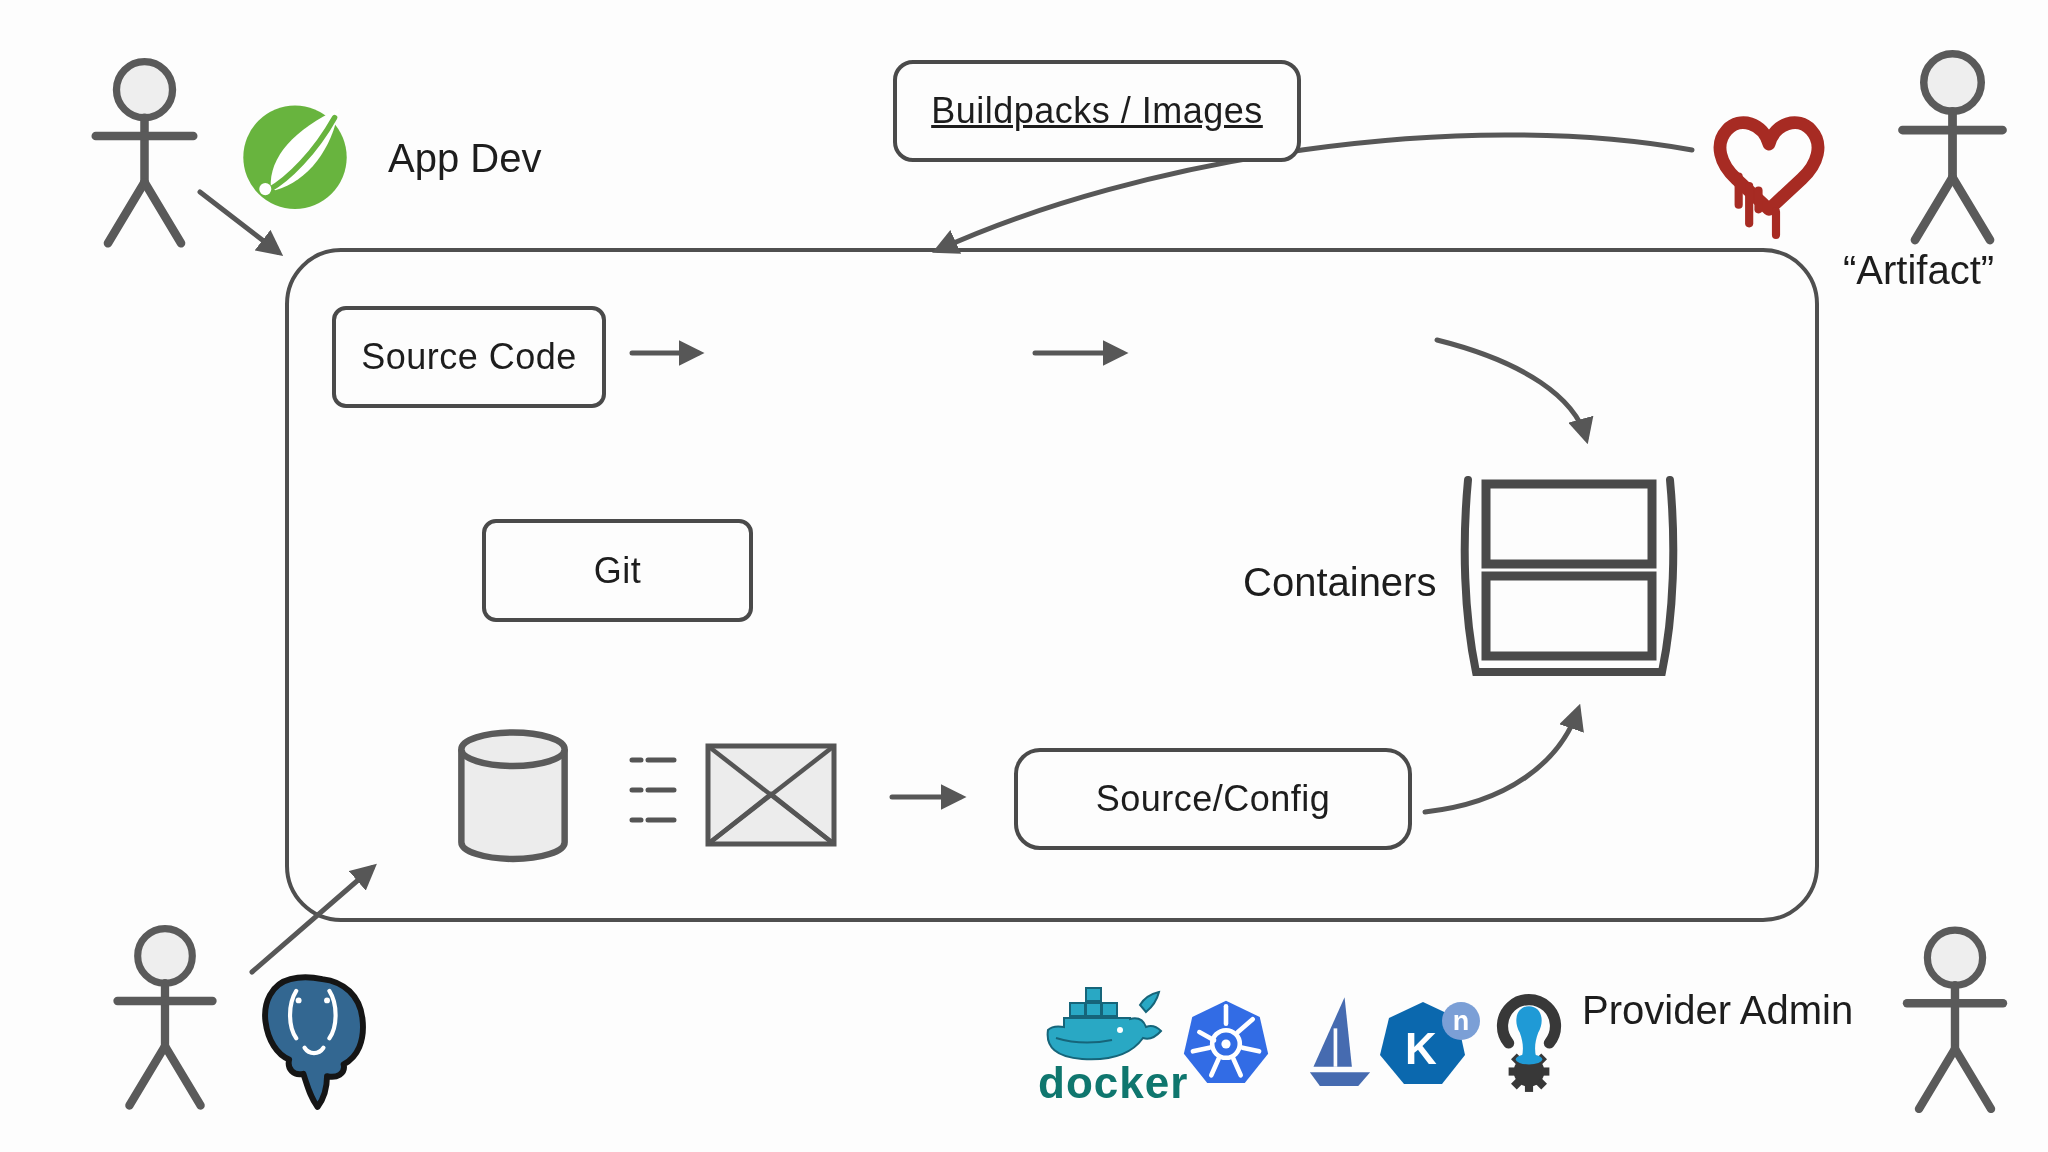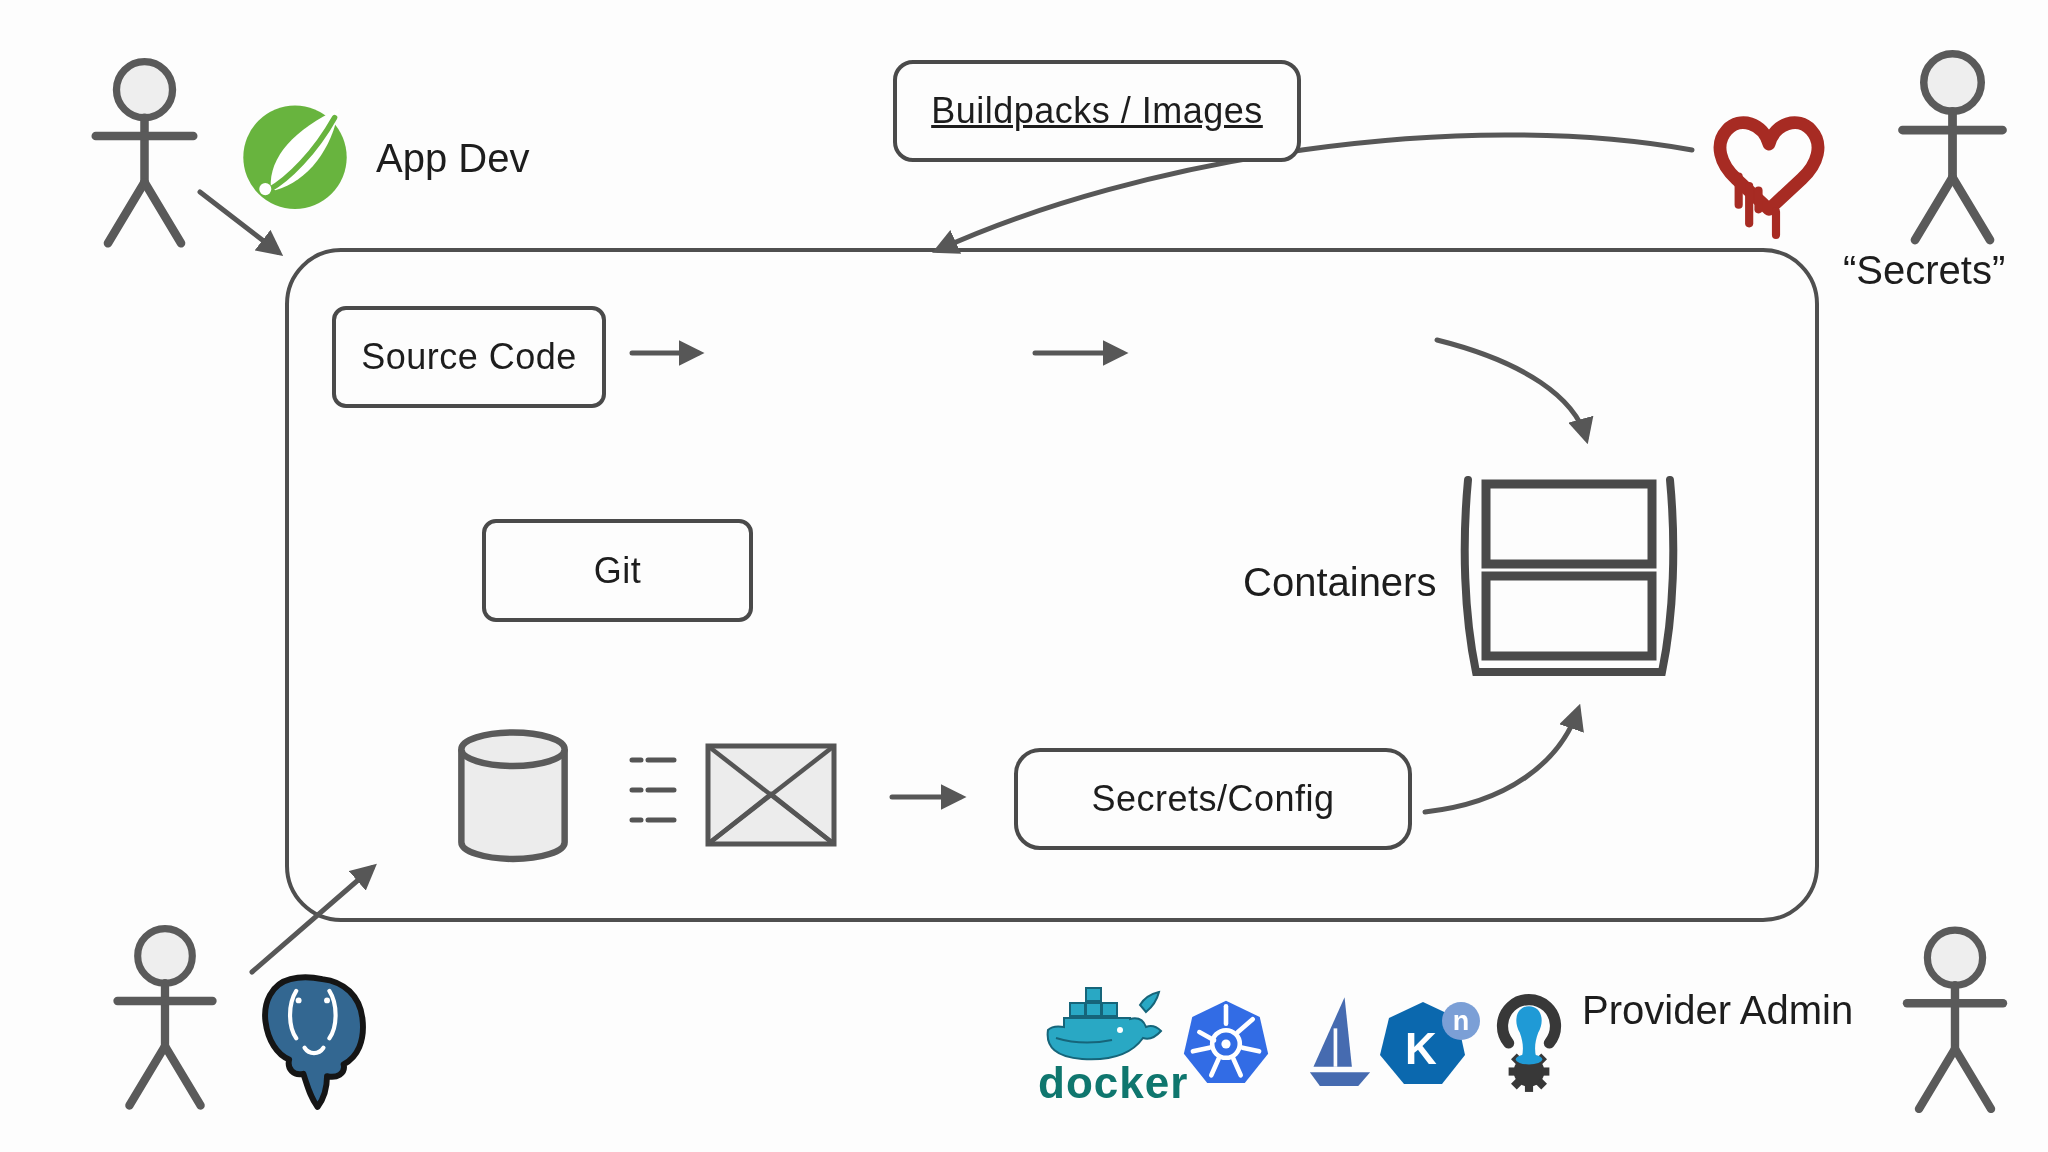--- a/index.html
+++ b/index.html
@@ -22,21 +22,21 @@
   }
   .box-buildpacks{left:893px;top:60px;width:400px;height:94px;border-radius:20px;text-decoration:underline;}
   .box-source{left:332px;top:306px;width:266px;height:94px;}
   .box-build{left:737px;top:306px;width:264px;height:94px;}
   .box-artifact{left:1158px;top:306px;width:268px;height:94px;}
   .box-git{left:482px;top:519px;width:263px;height:95px;}
   .box-cicd{left:827px;top:519px;width:266px;height:95px;}
   .box-secrets{left:1014px;top:748px;width:390px;height:94px;border-radius:26px;}
   
   .lbl{position:absolute;font-size:40px;white-space:nowrap;z-index:3;}
-  .lbl-app-dev{left:376px;top:136px;}
+  .lbl-app-dev{left:388px;top:136px;}
   .lbl-provider{left:1843px;top:248px;}
   .lbl-containers{left:1243px;top:560px;}
   .lbl-db-admin{left:406px;top:1040px;}
   .lbl-platform-admin{left:1582px;top:988px;}
   .docker-caption{
     position:absolute;left:1038px;top:1058px;width:136px;text-align:center;
     font-size:44px;font-weight:bold;letter-spacing:1px;color:#0f766e;z-index:3;
   }
   .layer-arrows{left:0;top:0;z-index:2;pointer-events:none;}
 </style>
@@ -205,21 +205,21 @@
   <div class="box box-buildpacks">
     <span>Buildpacks / Images</span>
   </div>
   <div class="box box-source">
     <span>Source Code</span>
   </div>
   <div class="box box-git">
     <span>Git</span>
   </div>
   <div class="box box-secrets">
-    <span>Secrets/Config</span>
+    <span>Source/Config</span>
   </div>
 
   <div class="lbl lbl-app-dev">App Dev</div>
-  <div class="lbl lbl-provider">“Secrets”</div>
+  <div class="lbl lbl-provider">“Artifact”</div>
   <div class="lbl lbl-containers">Containers</div>
   <div class="lbl lbl-platform-admin">Provider Admin</div>
 
 </div>
 
 </body></html>

